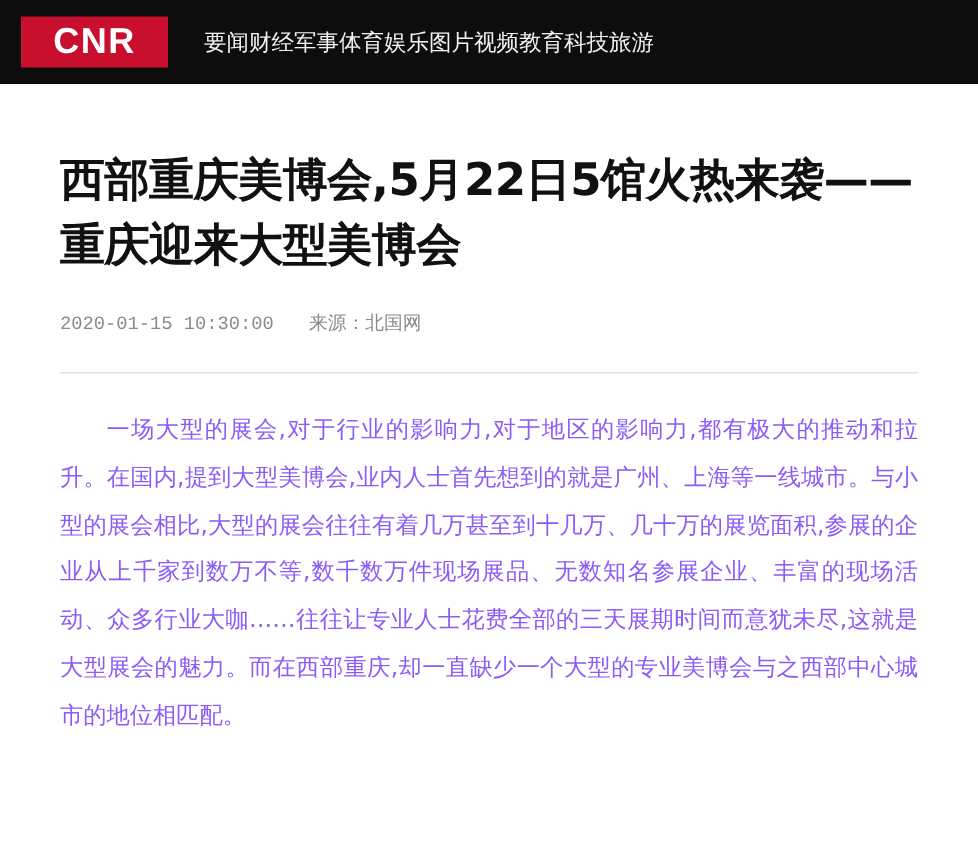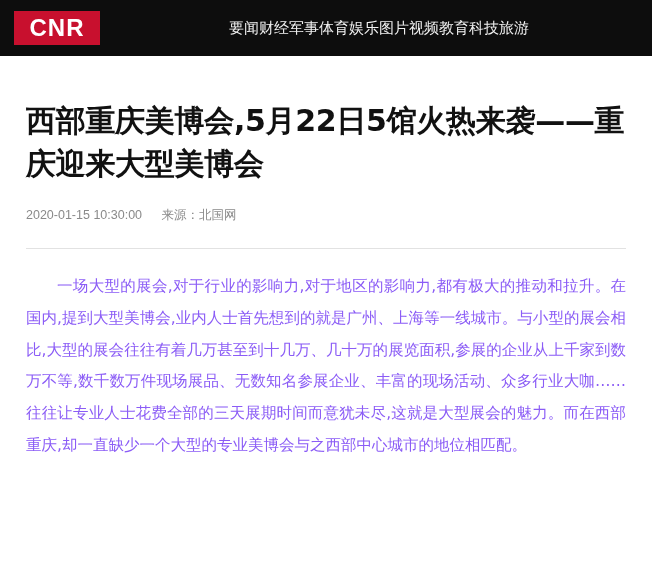--- a/index.html
+++ b/index.html
@@ -17,68 +17,68 @@
   
   .topbar {
     height: 56px;
     background: #0d0d0d;
     display: flex;
     align-items: center;
     padding: 0 0 0 14px;
     box-sizing: border-box;
   }
   .logo {
-    width: 86px;
+    width: 98px;
     height: 34px;
     background: #c8102e;
     color: #ffffff;
     font-size: 24px;
     font-weight: bold;
     letter-spacing: 1px;
     display: flex;
     align-items: center;
     justify-content: center;
     font-family: "Liberation Sans", sans-serif;
     flex: 0 0 auto;
     margin-right: 24px;
   }
   .nav {
     display: flex;
     align-items: center;
     flex: 1 1 auto;
-    justify-content: center;
+    justify-content: flex-start;
     padding-right: 18px;
   }
   .nav-item {
     color: #f2f2f2;
     font-size: 15px;
     font-family: "DejaVu Sans", sans-serif;
     white-space: nowrap;
     cursor: pointer;
   }
 
   
   .article {
-    padding: 0 26px;
+    padding: 0 40px;
     box-sizing: border-box;
   }
   .headline {
     margin: 44px 0 0 0;
     font-size: 30px;
     line-height: 1.42;
     font-weight: bold;
     color: #111111;
     font-family: "DejaVu Sans", sans-serif;
     letter-spacing: -0.3px;
   }
   .meta {
     margin-top: 22px;
     font-size: 12.5px;
     color: #8a8a8a;
-    font-family: Liberation Sans, sans-serif;
+    font-family: Liberation Mono, monospace;
   }
   .meta .source {
     margin-left: 16px;
   }
   .divider {
     margin-top: 24px;
     border-top: 1px solid #e2e2e2;
     height: 0;
   }
   .body-text {

